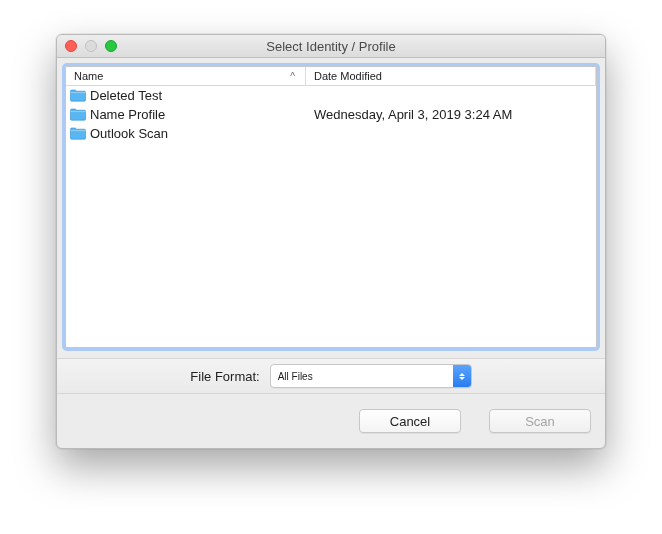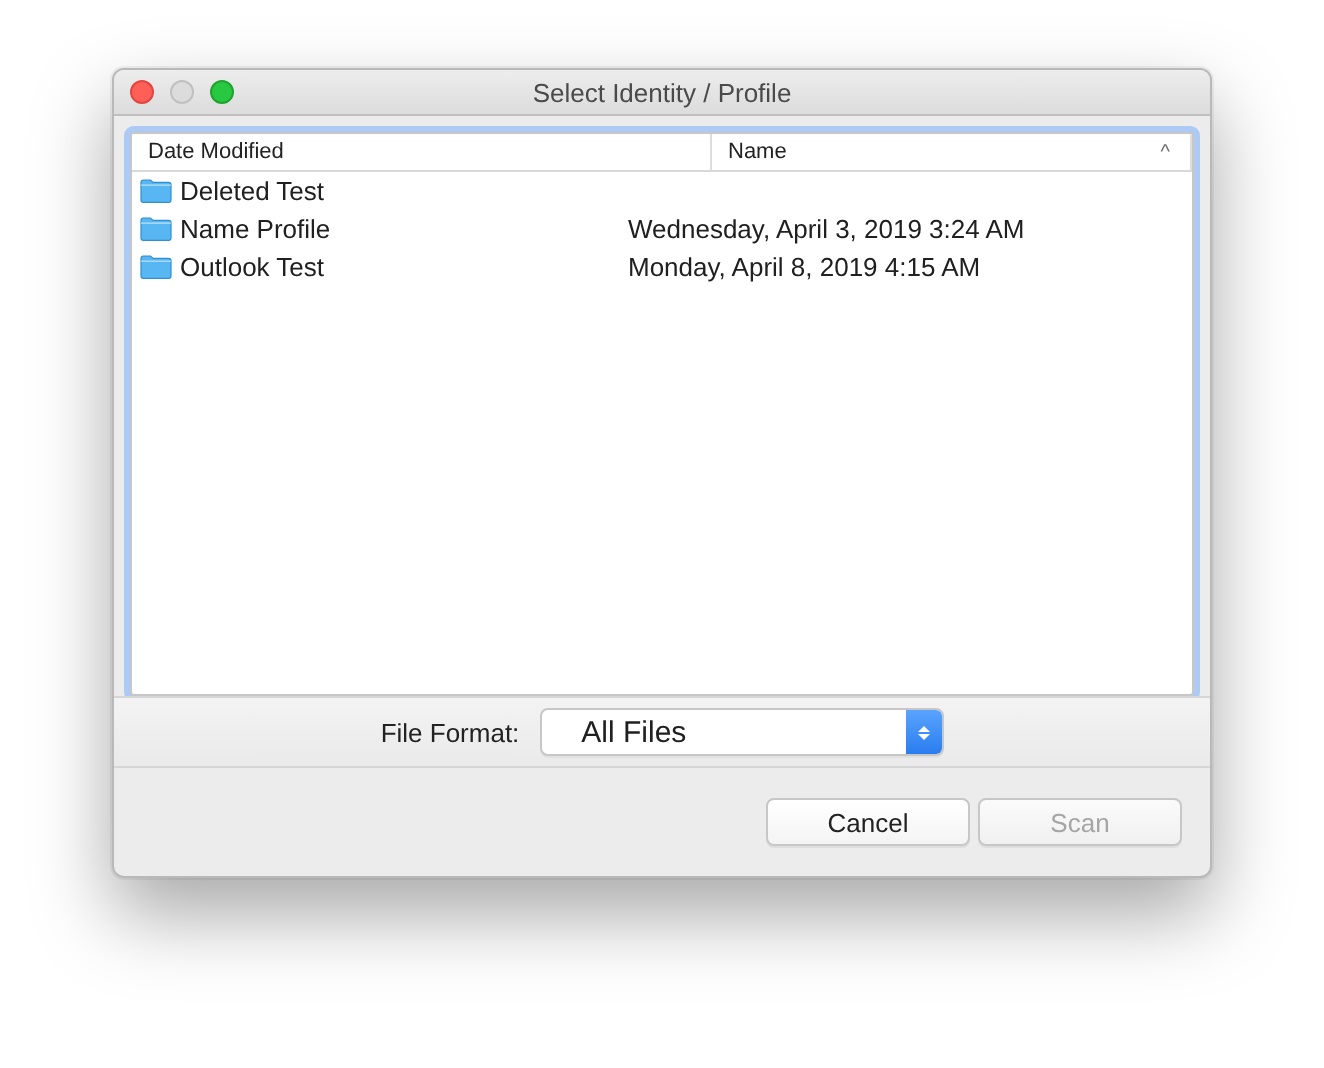--- a/index.html
+++ b/index.html
@@ -128,21 +128,21 @@
   }
   .folder-icon {
     width: 16px;
     height: 13px;
     display: inline-block;
     flex: 0 0 auto;
   }
   .folder-icon svg { display: block; }
   
   .formatbar {
-    margin-top: 0;
+    margin-top: 10px;
     background: linear-gradient(#f3f3f3, #eaeaea);
     border-top: 1px solid #d6d6d6;
     border-bottom: 1px solid #d6d6d6;
     height: 34px;
     display: flex;
     align-items: center;
     justify-content: center;
     gap: 10px;
   }
   .formatlabel {
@@ -155,22 +155,22 @@
     background: #fff;
     border: 1px solid #c7c7c7;
     border-radius: 4px;
     display: flex;
     align-items: center;
     position: relative;
     box-shadow: 0 1px 0 rgba(0,0,0,0.04);
   }
   .select .value {
     flex: 1;
-    padding: 0 20px;
-    font-size: 15px;
+    padding: 0 7px;
+    font-size: 10px;
   }
   .select .knob {
     width: 18px;
     height: 100%;
     background: linear-gradient(#5aa4ff, #2a7def);
     border-top-right-radius: 3px;
     border-bottom-right-radius: 3px;
     display: flex;
     flex-direction: column;
     align-items: center;
@@ -184,21 +184,21 @@
   }
   .knob .tri.up { border-bottom: 3px solid #fff; }
   .knob .tri.down { border-top: 3px solid #fff; }
   
   .buttonrow {
     height: 54px;
     display: flex;
     align-items: center;
     justify-content: flex-end;
     padding: 0 14px;
-    gap: 4px;
+    gap: 28px;
   }
   .btn {
     min-width: 72px;
     height: 22px;
     padding: 0 14px;
     border-radius: 4px;
     background: linear-gradient(#ffffff, #f4f4f4);
     border: 1px solid #c7c7c7;
     box-shadow: 0 1px 0 rgba(0,0,0,0.06);
     font-size: 13px;
@@ -223,26 +223,26 @@
         <div class="tl red"></div>
         <div class="tl yellow"></div>
         <div class="tl green"></div>
       </div>
       <div class="title">Select Identity / Profile</div>
     </div>
 
     <div class="outerpad">
       <div class="filelist">
         <div class="columns">
-          <div class="col date">
-            <span>Date Modified</span>
-          </div>
           <div class="col name">
             <span>Name</span>
             <span class="sort-caret">^</span>
+          </div>
+          <div class="col date">
+            <span>Date Modified</span>
           </div>
         </div>
         <div class="rows" id="rows">
             <div class="row">
               <div class="namecell">
                 <span class="folder-icon">
                   <svg width="16" height="13" viewBox="0 0 16 13">
                     <path d="M0.5 2.2 Q0.5 1 1.7 1 H5.2 L6.6 2.2 H14.3 Q15.5 2.2 15.5 3.4 V11 Q15.5 12.2 14.3 12.2 H1.7 Q0.5 12.2 0.5 11 Z" fill="#58b7f2" stroke="#2f8fd1" stroke-width="0.6"></path>
                     <path d="M0.5 3.6 H15.5" stroke="rgba(255,255,255,0.6)" stroke-width="0.6"></path>
                   </svg>
@@ -263,23 +263,22 @@
               <div class="datecell">Wednesday, April 3, 2019 3:24 AM</div>
             </div>
             <div class="row">
               <div class="namecell">
                 <span class="folder-icon">
                   <svg width="16" height="13" viewBox="0 0 16 13">
                     <path d="M0.5 2.2 Q0.5 1 1.7 1 H5.2 L6.6 2.2 H14.3 Q15.5 2.2 15.5 3.4 V11 Q15.5 12.2 14.3 12.2 H1.7 Q0.5 12.2 0.5 11 Z" fill="#58b7f2" stroke="#2f8fd1" stroke-width="0.6"></path>
                     <path d="M0.5 3.6 H15.5" stroke="rgba(255,255,255,0.6)" stroke-width="0.6"></path>
                   </svg>
                 </span>
-                <span>Outlook Test</span>
+                <span>Outlook Scan</span>
               </div>
-              <div class="datecell">Monday, April 8, 2019 4:15 AM</div>
             </div>
           </div>
       </div>
     </div>
 
     <div class="formatbar">
       <span class="formatlabel">File Format:</span>
       <div class="select">
         <div class="value">All Files</div>
         <div class="knob">

